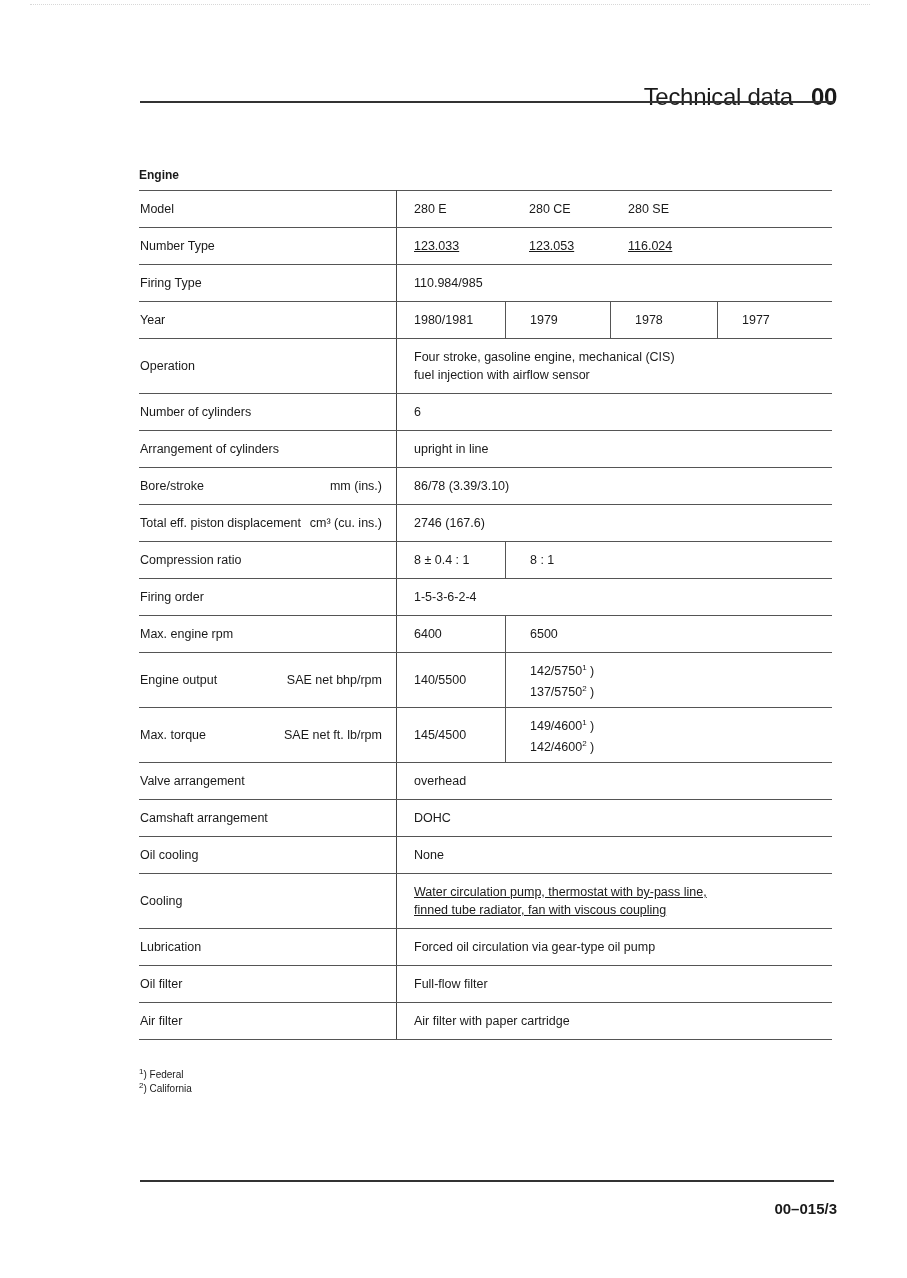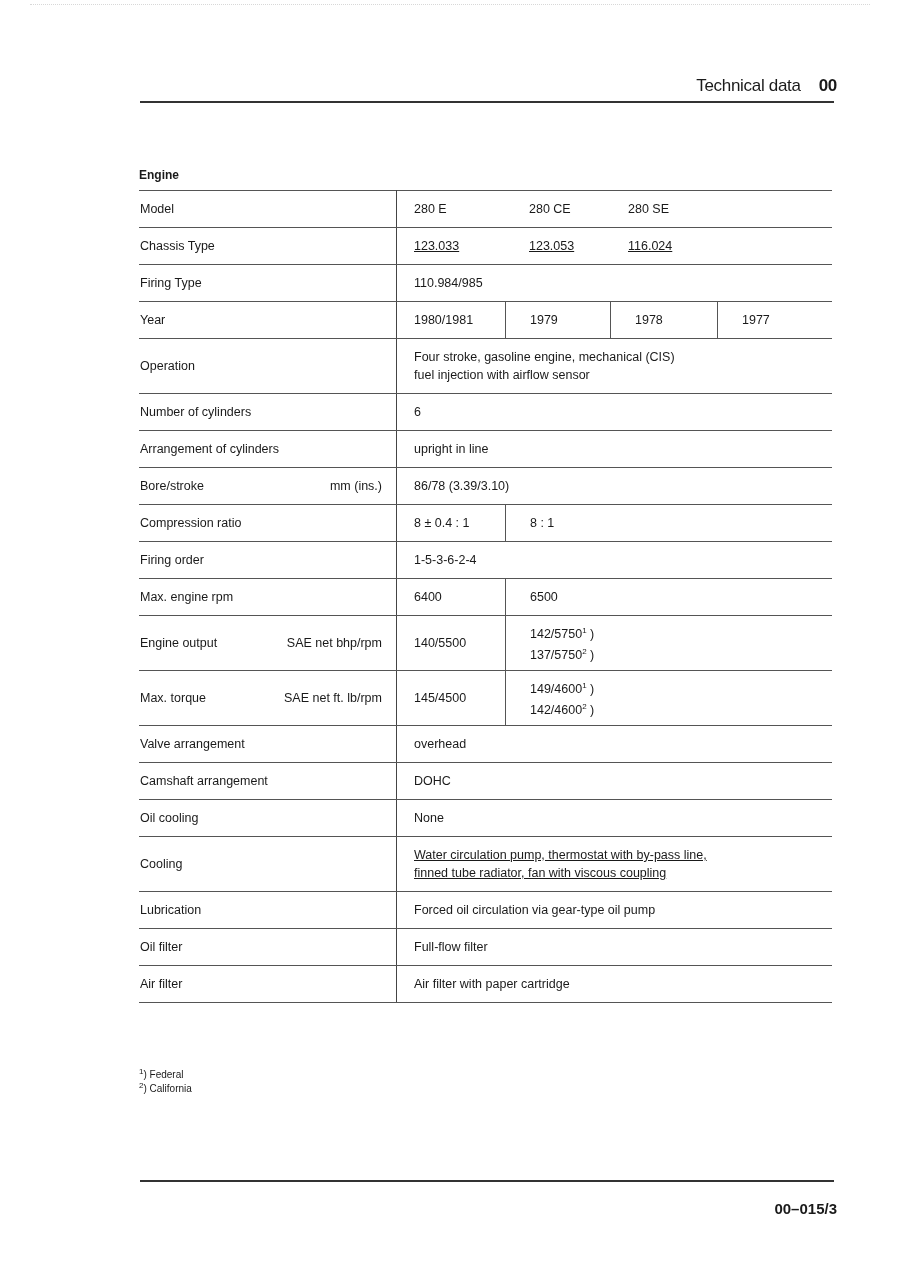--- a/index.html
+++ b/index.html
@@ -1,20 +1,20 @@
 <!DOCTYPE html>
 <html><head>
 <meta charset="utf-8">
 <style>
   html, body { margin:0; padding:0; background:#ffffff; }
   body { width:907px; height:1278px; position:relative; overflow:hidden;
          font-family:"Liberation Sans", sans-serif; color:#1a1a1a; }
   .topnoise { position:absolute; left:30px; top:4px; width:840px; height:2px;
               border-top:1px dotted #d8d8d8; }
-  .header { position:absolute; right:70px; top:76px; font-size:17px; letter-spacing:-0.3px; }
+  .header { position:absolute; right:70px; top:83px; font-size:24px; letter-spacing:-0.3px; }
   .header .num { font-weight:bold; margin-left:18px; }
   .rule { position:absolute; left:140px; width:694px; height:2px; background:#333; }
   .section { position:absolute; left:139px; top:168px; font-size:12px; font-weight:bold; }
   table.spec { position:absolute; left:139px; top:190px; width:693px; border-collapse:collapse;
                font-size:12.5px; }
   table.spec td { border-top:1px solid #555; border-bottom:1px solid #555; padding:0; vertical-align:middle; }
   td.lbl { width:346px; border-right:1px solid #444; }
   .lblwrap { display:flex; justify-content:space-between; padding:0 14px 0 1px; }
   .unit { text-align:right; }
   .vals { display:flex; height:100%; }
@@ -50,21 +50,21 @@
           <div class="vals" style="height: 36px;">
             <div class="vcell " style="width: 98px;">280 E</div>
             <div class="vcell " style="width: 82px;">280 CE</div>
             <div class="vcell " style="width: 100px;">280 SE</div>
           </div>
         </td>
       </tr>
       <tr style="height: 36px;">
         <td class="lbl">
           <div class="lblwrap">
-            <span>Chassis Type</span>
+            <span>Number Type</span>
             <span class="unit"></span>
           </div>
         </td>
         <td>
           <div class="vals" style="height: 36px; text-decoration: underline;">
             <div class="vcell " style="width: 98px;">123.033</div>
             <div class="vcell " style="width: 82px;">123.053</div>
             <div class="vcell " style="width: 100px;">116.024</div>
           </div>
         </td>
@@ -143,20 +143,33 @@
       <tr style="height: 36px;">
         <td class="lbl">
           <div class="lblwrap">
             <span>Bore/stroke</span>
             <span class="unit">mm (ins.)</span>
           </div>
         </td>
         <td>
           <div class="vals" style="height: 36px;">
             <div class="vcell ">86/78 (3.39/3.10)</div>
+          </div>
+        </td>
+      </tr>
+      <tr style="height: 36px;">
+        <td class="lbl">
+          <div class="lblwrap">
+            <span>Total eff. piston displacement</span>
+            <span class="unit">cm³ (cu. ins.)</span>
+          </div>
+        </td>
+        <td>
+          <div class="vals" style="height: 36px;">
+            <div class="vcell ">2746 (167.6)</div>
           </div>
         </td>
       </tr>
       <tr style="height: 36px;">
         <td class="lbl">
           <div class="lblwrap">
             <span>Compression ratio</span>
             <span class="unit"></span>
           </div>
         </td>

